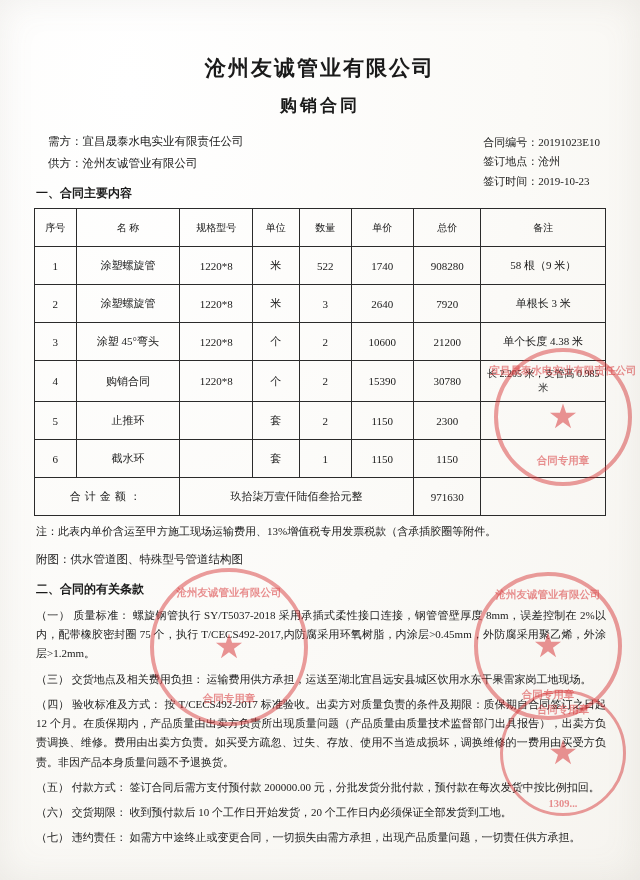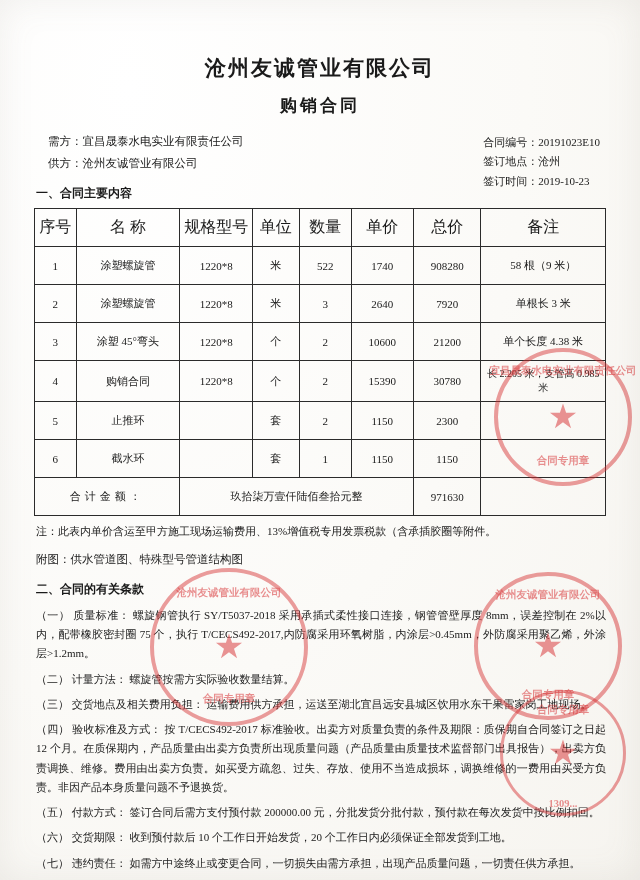--- a/index.html
+++ b/index.html
@@ -79,21 +79,21 @@
   }
   table.contract th, table.contract td {
     border: 1px solid #2b2b2b;
     text-align: center;
     vertical-align: middle;
     padding: 6px 2px;
     height: 25px;
   }
   table.contract th {
     font-weight: normal;
-    font-size: 16px;
+    font-size: 10px;
   }
   .col-no { width: 8%; }
   .col-name { width: 20%; }
   .col-model { width: 14%; }
   .col-unit { width: 9%; }
   .col-qty { width: 10%; }
   .col-price { width: 12%; }
   .col-total { width: 13%; }
   .col-remark { width: 24%; }
   .sum-label {
@@ -339,25 +339,20 @@
     <div class="attach">附图：供水管道图、特殊型号管道结构图</div>
 
     <div class="clause-head">二、合同的有关条款</div>
 
     <div class="clause">
       <span>（一）</span>
       <span>质量标准：</span>
       <span>螺旋钢管执行 SY/T5037-2018 采用承插式柔性接口连接，钢管管壁厚度 8mm，误差控制在 2%以内，配带橡胶密封圈 75 个，执行 T/CECS492-2017,内防腐采用环氧树脂，内涂层&gt;0.45mm，外防腐采用聚乙烯，外涂层&gt;1.2mm。</span>
     </div>
     <div class="clause">
-      <span>（二）</span>
-      <span>计量方法：</span>
-      <span>螺旋管按需方实际验收数量结算。</span>
-    </div>
-    <div class="clause">
       <span>（三）</span>
       <span>交货地点及相关费用负担：</span>
       <span>运输费用供方承担，运送至湖北宜昌远安县城区饮用水东干果雷家岗工地现场。</span>
     </div>
     <div class="clause">
       <span>（四）</span>
       <span>验收标准及方式：</span>
       <span>按 T/CECS492-2017 标准验收。出卖方对质量负责的条件及期限：质保期自合同签订之日起 12 个月。在质保期内，产品质量由出卖方负责所出现质量问题（产品质量由质量技术监督部门出具报告），出卖方负责调换、维修。费用由出卖方负责。如买受方疏忽、过失、存放、使用不当造成损坏，调换维修的一费用由买受方负责。非因产品本身质量问题不予退换货。</span>
     </div>
     <div class="clause">

